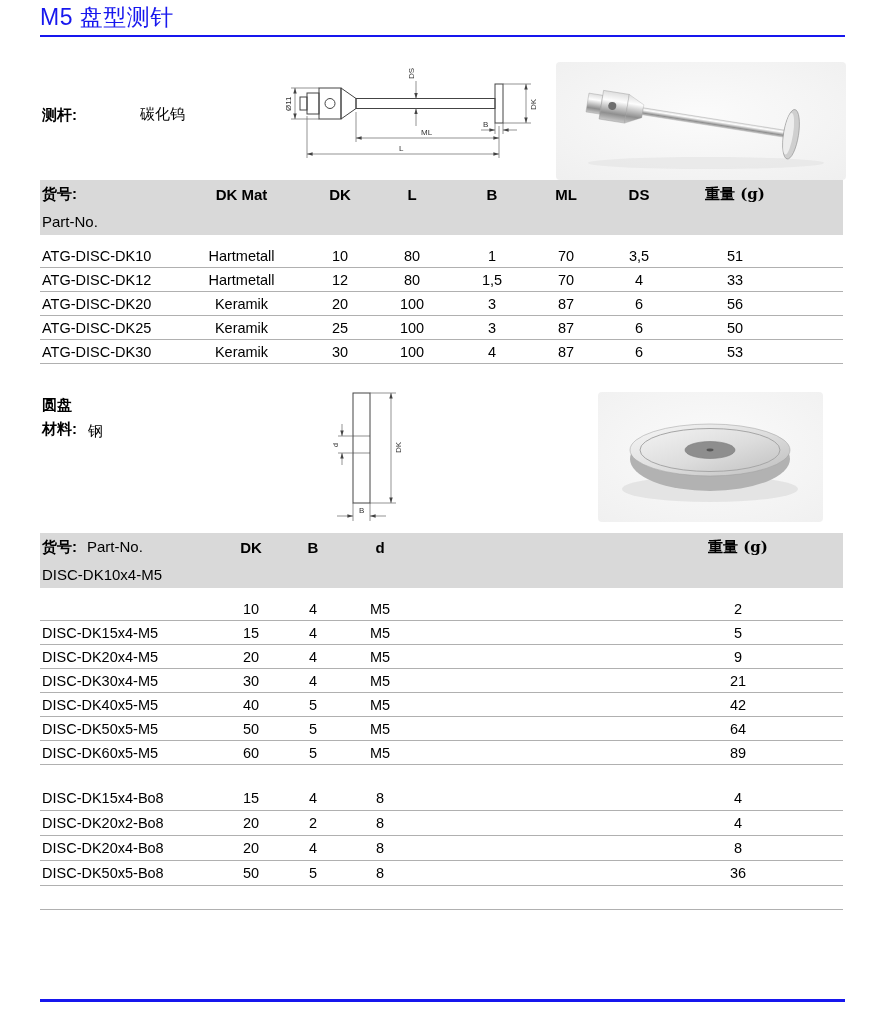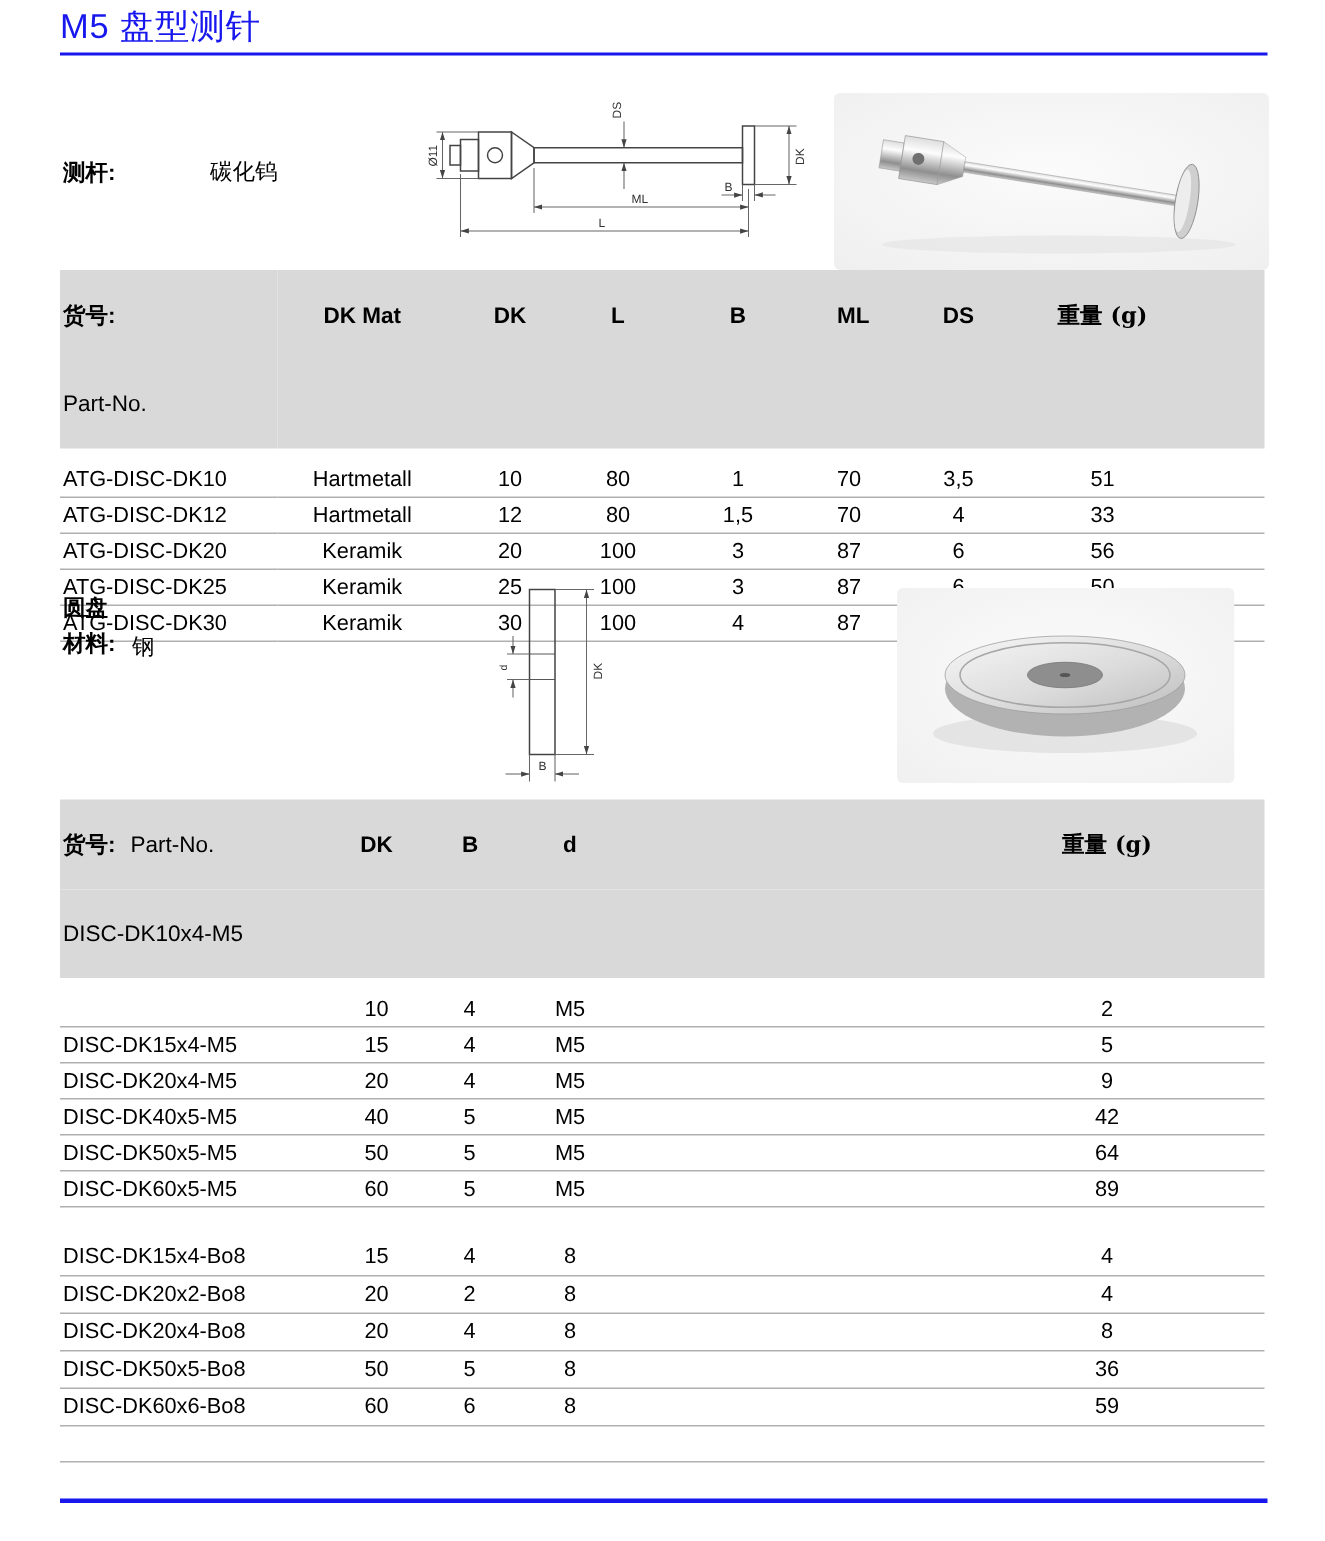--- a/index.html
+++ b/index.html
@@ -27,21 +27,21 @@
   .drawing2{position:absolute;left:328px;top:386px;}
   .photo2{position:absolute;left:598px;top:392px;}
   svg text{font-family:"Liberation Sans",sans-serif;fill:#333;}
 
   
   .t-wrap{position:absolute;left:40px;width:803px;}
   .t1-wrap{top:180px;}
   .t2-wrap{top:533px;}
   table.spec{border-collapse:collapse;width:803px;table-layout:fixed;font-size:14.5px;}
   table.spec thead tr{background:#d9d9d9;}
-  table.spec th{font-weight:bold;font-size:15px;padding:16px;text-align:center;vertical-align:middle;}
+  table.spec th{font-weight:bold;font-size:15px;padding:0;text-align:center;vertical-align:middle;}
   table.spec .hl1 th{height:28px;}
   table.spec .hl2 th{height:27px;font-weight:normal;}
   .t2 .hl1 th{height:26px;}
   .t2 .hl2 th{height:26px;}
   table.spec th.c-left, table.spec td:first-child{text-align:left;padding-left:2px;}
   th .reg{font-weight:normal;}
   th .gap{display:inline-block;width:10px;}
   th.wcol{font-family:"DejaVu Serif",serif;font-weight:normal;font-size:15px;}
   table.spec td{height:23px;text-align:center;border-bottom:1px solid #b0b0b0;padding:0;}
   .t2 td{height:23.5px;}
@@ -317,20 +317,29 @@
           <tr>
             <td>DISC-DK20x4-M5</td>
             <td>20</td>
             <td>4</td>
             <td>M5</td>
             <td></td>
             <td>9</td>
             <td></td>
           </tr>
           <tr>
+            <td>DISC-DK30x4-M5</td>
+            <td>30</td>
+            <td>4</td>
+            <td>M5</td>
+            <td></td>
+            <td>21</td>
+            <td></td>
+          </tr>
+          <tr>
             <td>DISC-DK40x5-M5</td>
             <td>40</td>
             <td>5</td>
             <td>M5</td>
             <td></td>
             <td>42</td>
             <td></td>
           </tr>
           <tr>
             <td>DISC-DK50x5-M5</td>
@@ -386,29 +395,20 @@
           </tr>
           <tr>
             <td>DISC-DK50x5-Bo8</td>
             <td>50</td>
             <td>5</td>
             <td>8</td>
             <td></td>
             <td>36</td>
             <td></td>
           </tr>
-          <tr>
-            <td>DISC-DK60x6-Bo8</td>
-            <td>60</td>
-            <td>6</td>
-            <td>8</td>
-            <td></td>
-            <td>59</td>
-            <td></td>
-          </tr>
         </tbody>
       <tbody class="trailing">
         <tr>
             <td colspan="7"></td>
           </tr>
       </tbody>
     </table>
   </div>
 
   <div class="bottom-rule"></div>

